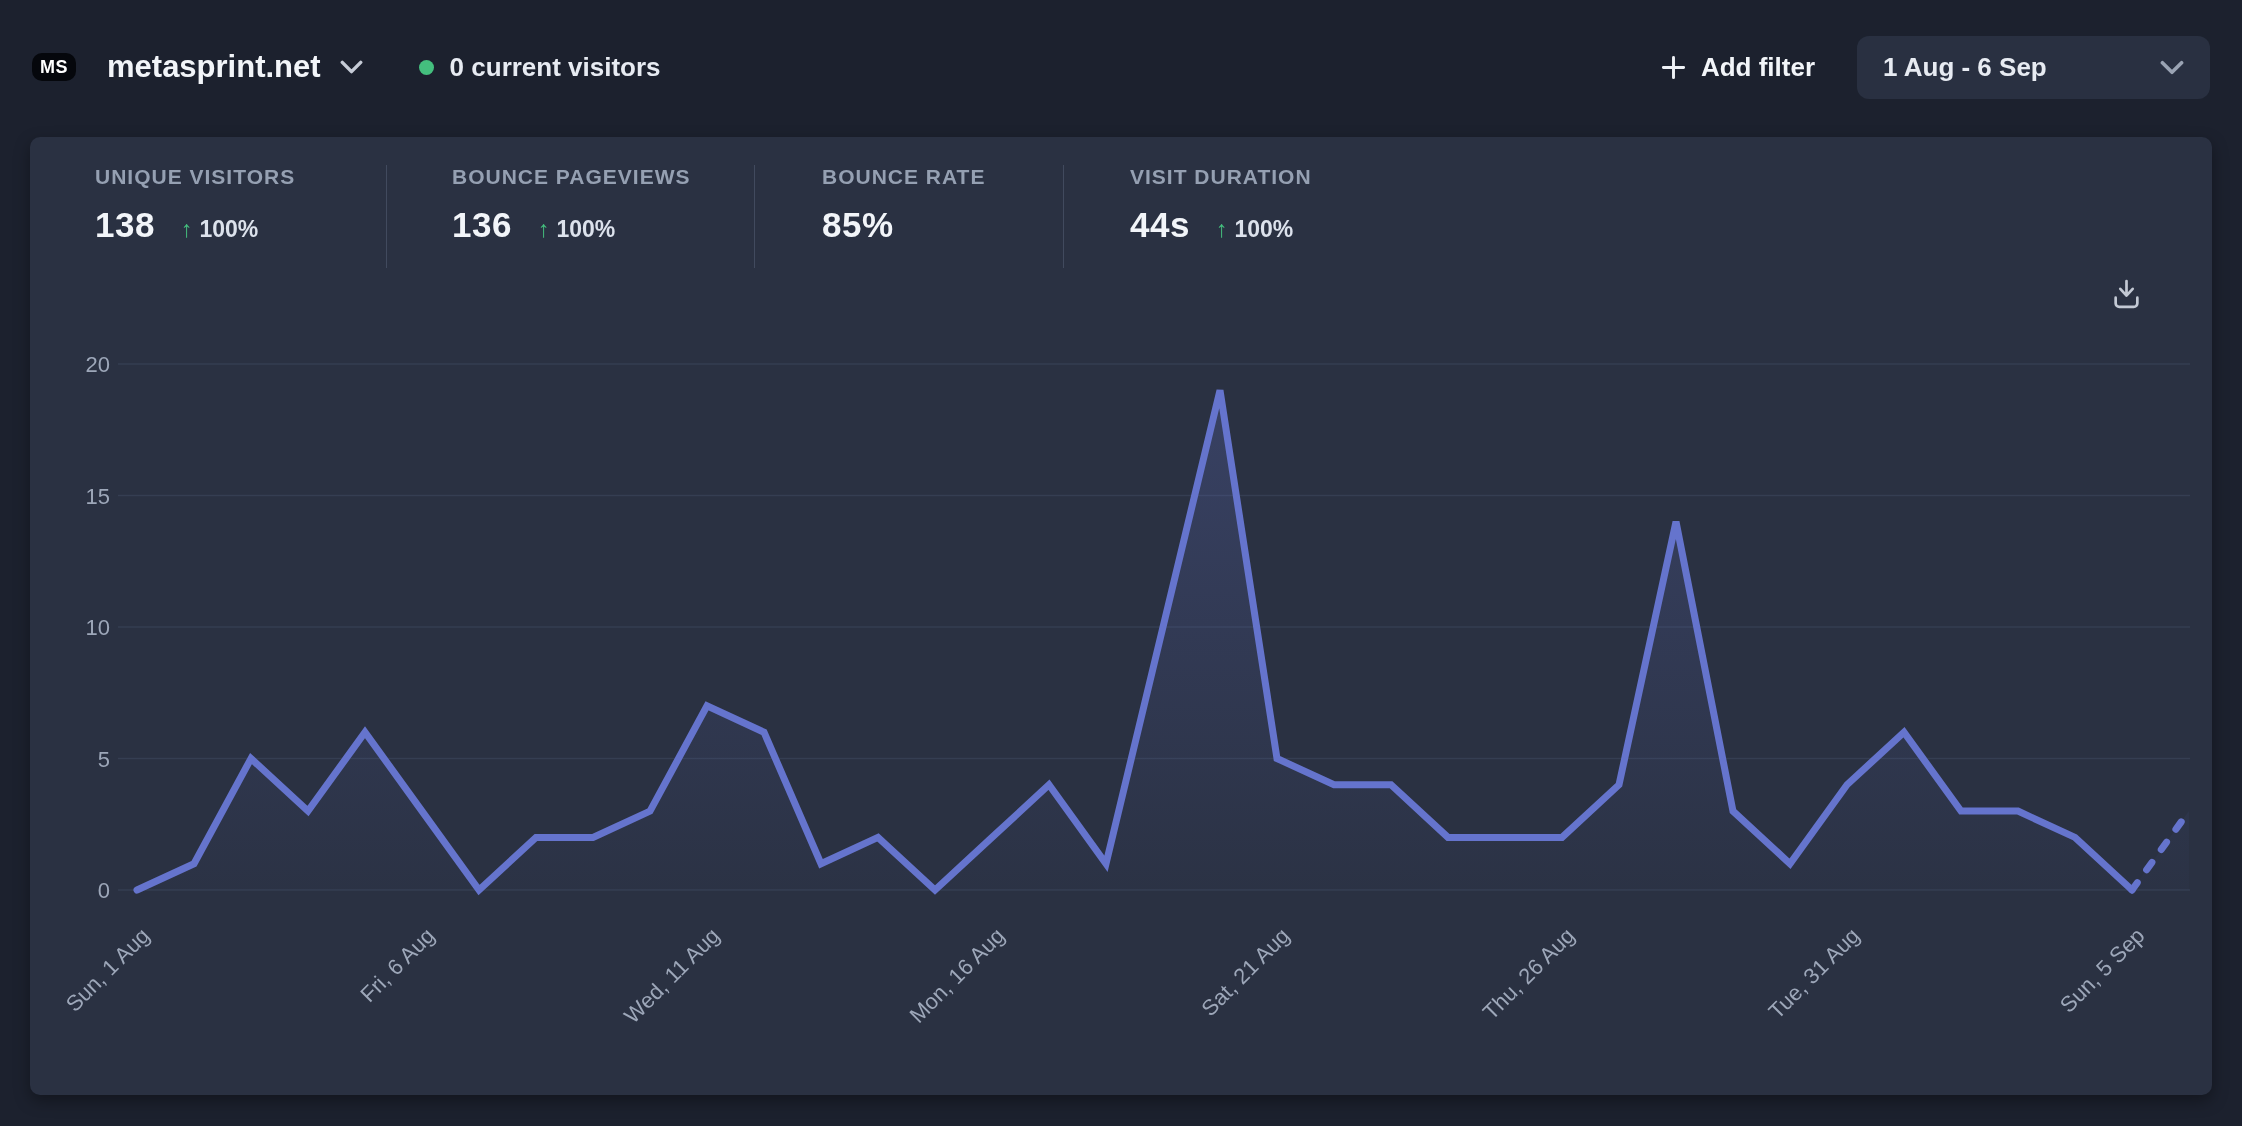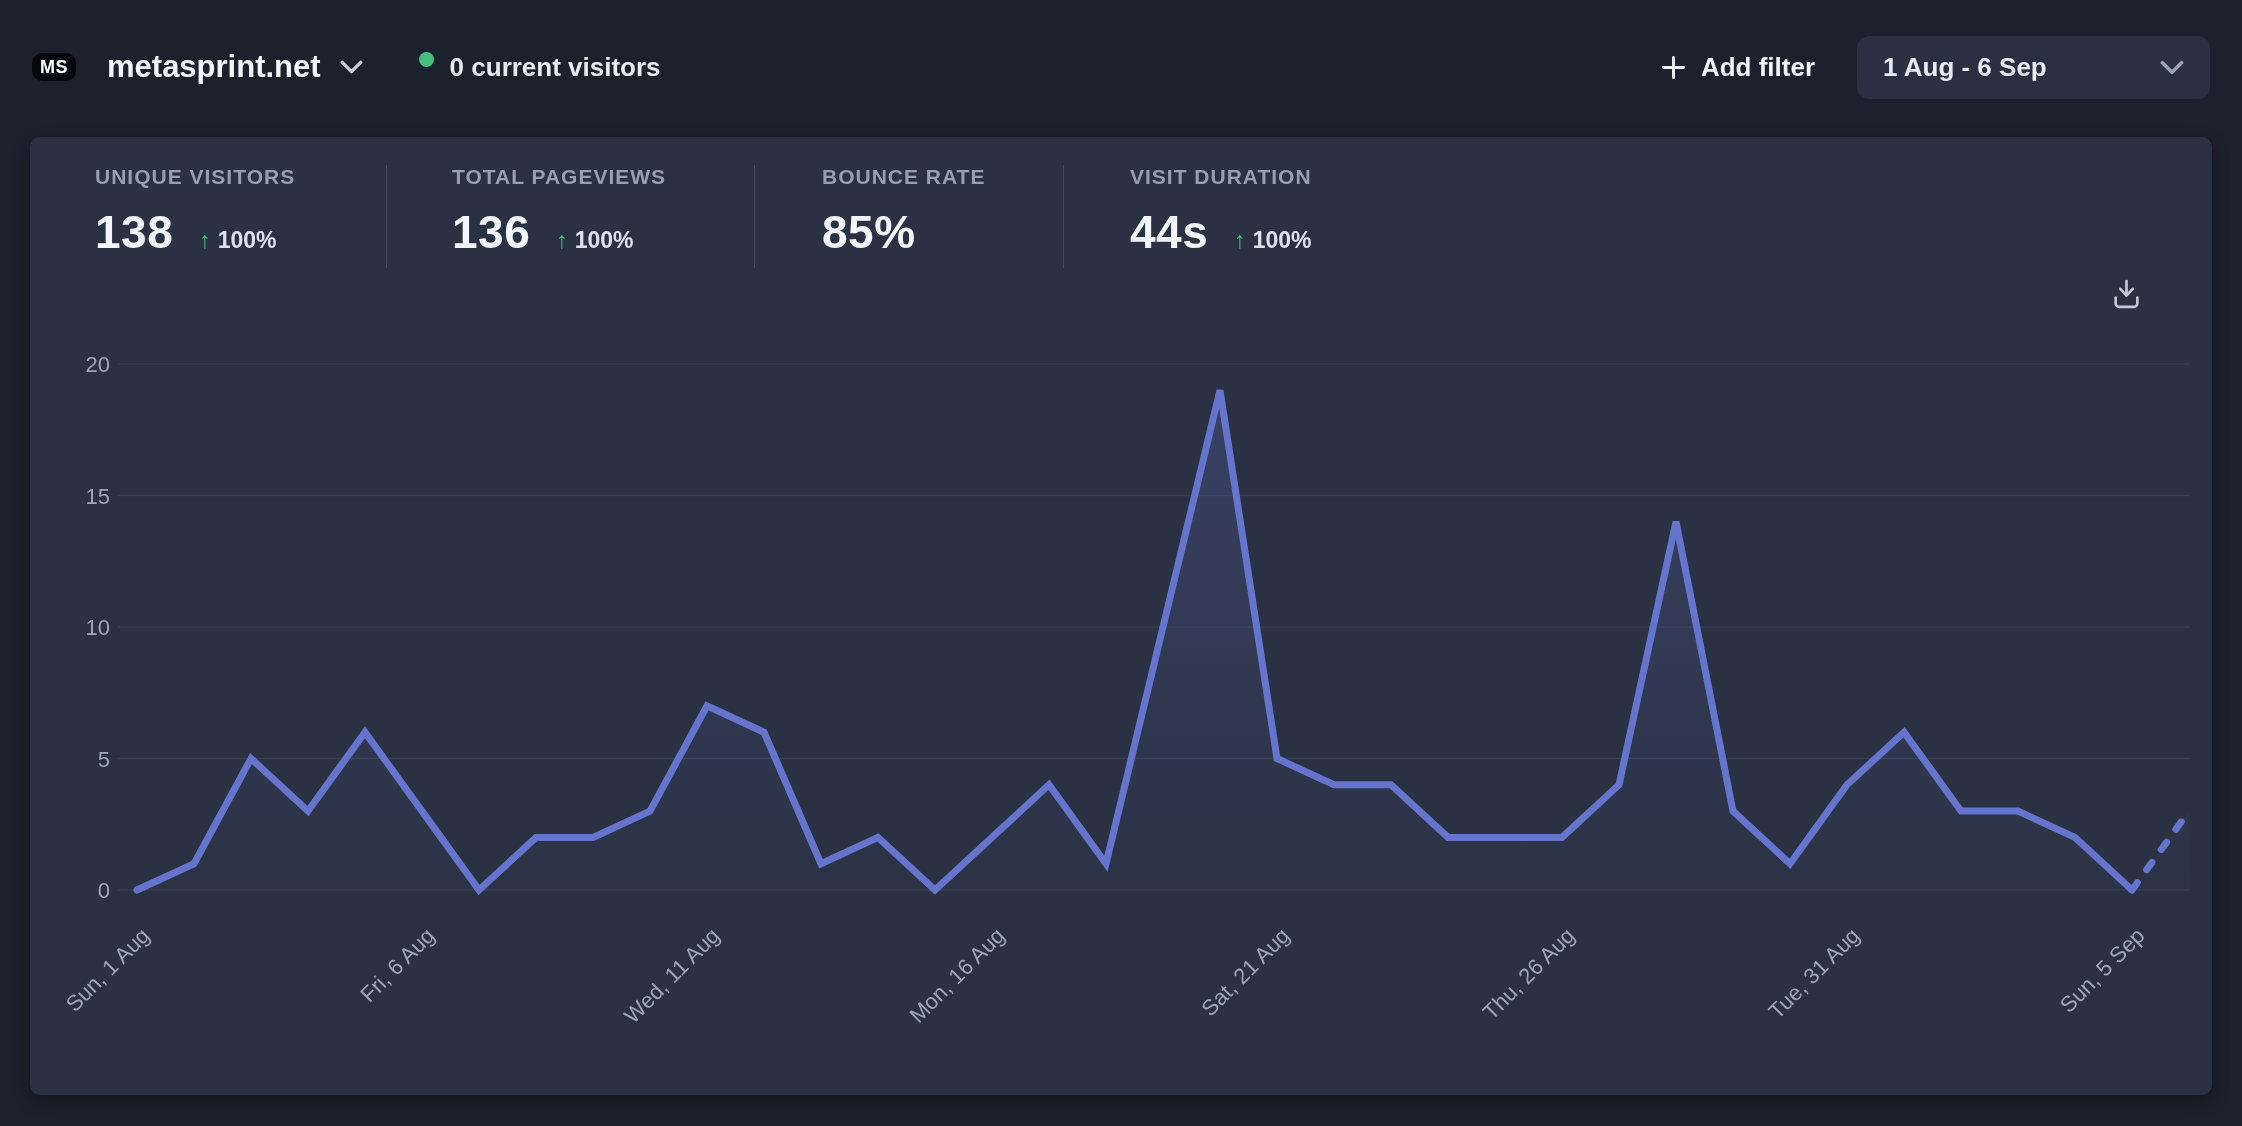--- a/index.html
+++ b/index.html
@@ -10,40 +10,40 @@
   *{margin:0;padding:0;box-sizing:border-box}
   html,body{width:2242px;height:1126px;overflow:hidden}
   body{background:var(--page-bg);font-family:"Liberation Sans",sans-serif;position:relative}
 
   
   .topbar{position:absolute;left:0;top:0;width:100%;height:134px;display:flex;align-items:center;padding:0 32px}
   .favicon{width:44px;height:28px;background:#05070c;border-radius:10px;display:flex;align-items:center;justify-content:center;
            color:#fff;font-size:18px;font-weight:700;letter-spacing:0.5px;flex:0 0 auto}
   .site-name{margin-left:31px;font-size:31px;font-weight:700;color:var(--text-bright)}
   .site-caret{margin-left:19px;display:flex;align-items:center;cursor:pointer}
-  .live{display:flex;margin-left:56px}
+  .live{display:flex;align-items:center;margin-left:56px}
   .live-dot{width:15px;height:15px;border-radius:50%;background:var(--positive)}
   .live-text{margin-left:16px;font-size:26px;font-weight:700;color:var(--text-mid)}
   .topbar-right{margin-left:auto;display:flex;align-items:center}
   .add-filter{display:flex;align-items:center;cursor:pointer}
   .add-filter-label{margin-left:14px;font-size:26px;font-weight:600;color:var(--text-bright)}
   .date-btn{margin-left:42px;width:353px;height:63px;background:var(--btn-bg);border-radius:12px;display:flex;align-items:center;
             padding:4px 26px;cursor:pointer}
   .date-label{font-size:26px;font-weight:600;color:var(--text-mid)}
   .date-caret{margin-left:auto;display:flex;align-items:center}
 
   
   .card{position:absolute;left:30px;top:137px;width:2182px;height:958px;background:var(--card-bg);border-radius:10px;
         box-shadow:0 6px 16px rgba(0,0,0,0.35)}
 
   
   .stat{position:absolute;top:28px}
   .stat-label{font-size:21px;font-weight:700;letter-spacing:1px;color:var(--text-dim);white-space:nowrap}
   .stat-valuerow{display:flex;align-items:baseline;margin-top:16px}
-  .stat-value{font-size:46px;font-weight:800;color:var(--text-bright);letter-spacing:0.5px}
+  .stat-value{font-size:35px;font-weight:800;color:var(--text-bright);letter-spacing:0.5px}
   .stat-delta{display:flex;align-items:baseline;margin-left:26px}
   .delta-arrow{color:var(--positive);font-size:23px;font-weight:700}
   .delta-pct{margin-left:7px;font-size:23px;font-weight:600;color:#dce2ec}
   .stat-divider{position:absolute;top:28px;width:1px;height:103px;background:#414a5e}
 
   .export-btn{position:absolute;left:2072px;top:132px;width:48px;height:48px;display:flex;align-items:center;justify-content:center;cursor:pointer}
 
   
   #chart-svg{position:absolute;left:0;top:0;width:2182px;height:958px}
   .gridline{stroke:var(--grid);stroke-width:1.5}
@@ -92,21 +92,21 @@
       <span class="stat-value">138</span>
       <span class="stat-delta">
         <span class="delta-arrow">↑</span>
         <span class="delta-pct">100%</span>
       </span>
     </div>
   </div>
   <div class="stat-divider" style="left:356px"></div>
 
   <div class="stat" style="left:422px">
-    <div class="stat-label">TOTAL PAGEVIEWS</div>
+    <div class="stat-label">BOUNCE PAGEVIEWS</div>
     <div class="stat-valuerow">
       <span class="stat-value">136</span>
       <span class="stat-delta">
         <span class="delta-arrow">↑</span>
         <span class="delta-pct">100%</span>
       </span>
     </div>
   </div>
   <div class="stat-divider" style="left:724px"></div>
 

